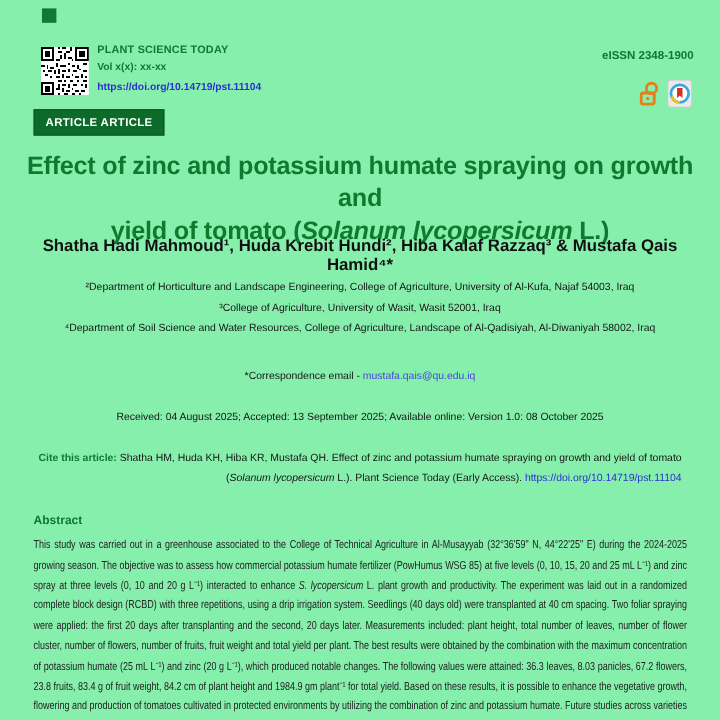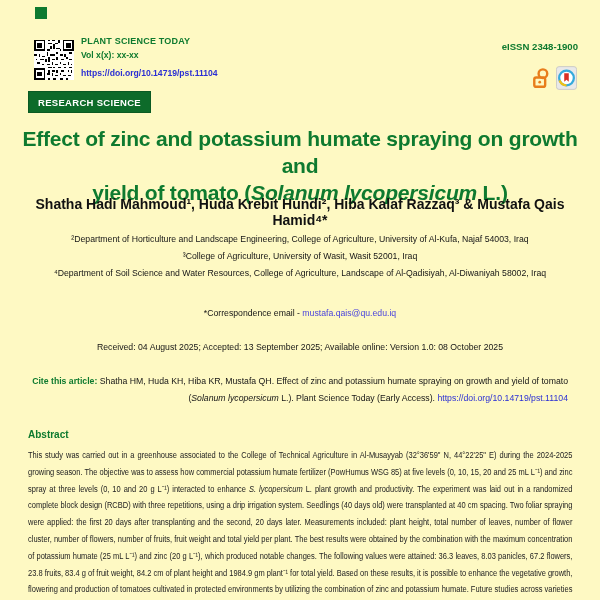--- a/index.html
+++ b/index.html
@@ -1,18 +1,18 @@
 <!DOCTYPE html>
 <html><head>
 <meta charset="utf-8">
 <style>
   * { margin:0; padding:0; box-sizing:border-box; }
   html,body { background:#fff; }
   .page {
-    position:relative; width:600px; height:600px; background:#fef9c3;
+    position:relative; width:600px; height:600px; background:#86efac;
     font-family:"Liberation Sans", sans-serif; color:#1a1a1a; overflow:hidden;
   }
   .brand-square { position:absolute; left:35px; top:7px; width:12px; height:12px; background:#0e7a2f; }
   .qr { position:absolute; left:34px; top:37px; width:40px; height:45px; }
   .journal-block { position:absolute; left:81px; top:34px; }
   .journal-name { color:#0e7a2f; font-weight:700; font-size:9px; line-height:14px; letter-spacing:.2px; }
   .vol-line { color:#0e7a2f; font-weight:700; font-size:8.6px; line-height:14px; }
   .doi-link { color:#2b2fd4; font-weight:700; font-size:8.6px; line-height:14px; text-decoration:none; display:inline-block; }
   .eissn { position:absolute; right:22px; top:41px; color:#0e7a2f; font-weight:700; font-size:9.6px; }
   .header-icons { position:absolute; right:23px; top:66px; display:flex; gap:7px; align-items:flex-end; }
@@ -136,21 +136,21 @@
       <circle cx="8.4" cy="18.2" r="1.7" fill="#e87d1b"></circle>
     </svg>
     <svg width="21" height="24" viewBox="0 0 24 27">
       <rect x="0.5" y="0.5" width="23" height="26" rx="3" fill="#e9e9e9" stroke="#c6c6c6"></rect>
       <circle cx="12" cy="13.5" r="8.4" fill="#ffffff" stroke="#35aadc" stroke-width="2.6"></circle>
       <path d="M12 21.9 a8.4 8.4 0 0 1 -7.9 -5.6" stroke="#f2c114" stroke-width="2.6" fill="none"></path>
       <path d="M9.4 8.2 h5.2 v9.6 l-2.6 -2.3 l-2.6 2.3 z" fill="#d93025"></path>
     </svg>
   </div>
 
-  <div class="research-badge">RESEARCH SCIENCE</div>
+  <div class="research-badge">ARTICLE ARTICLE</div>
 
   <h1 class="title"><span>Effect of zinc and potassium humate spraying on growth and</span><br>
     <span><span>yield of tomato (</span><span class="it">Solanum lycopersicum</span><span> L.)</span></span>
   </h1>
 
   <div class="authors">Shatha Hadi Mahmoud¹, Huda Krebit Hundi², Hiba Kalaf Razzaq³ &amp; Mustafa Qais Hamid⁴*</div>
 
   <div class="affiliations">
     <div>²Department of Horticulture and Landscape Engineering, College of Agriculture, University of Al-Kufa, Najaf 54003, Iraq</div>
     <div>³College of Agriculture, University of Wasit, Wasit 52001, Iraq</div>

